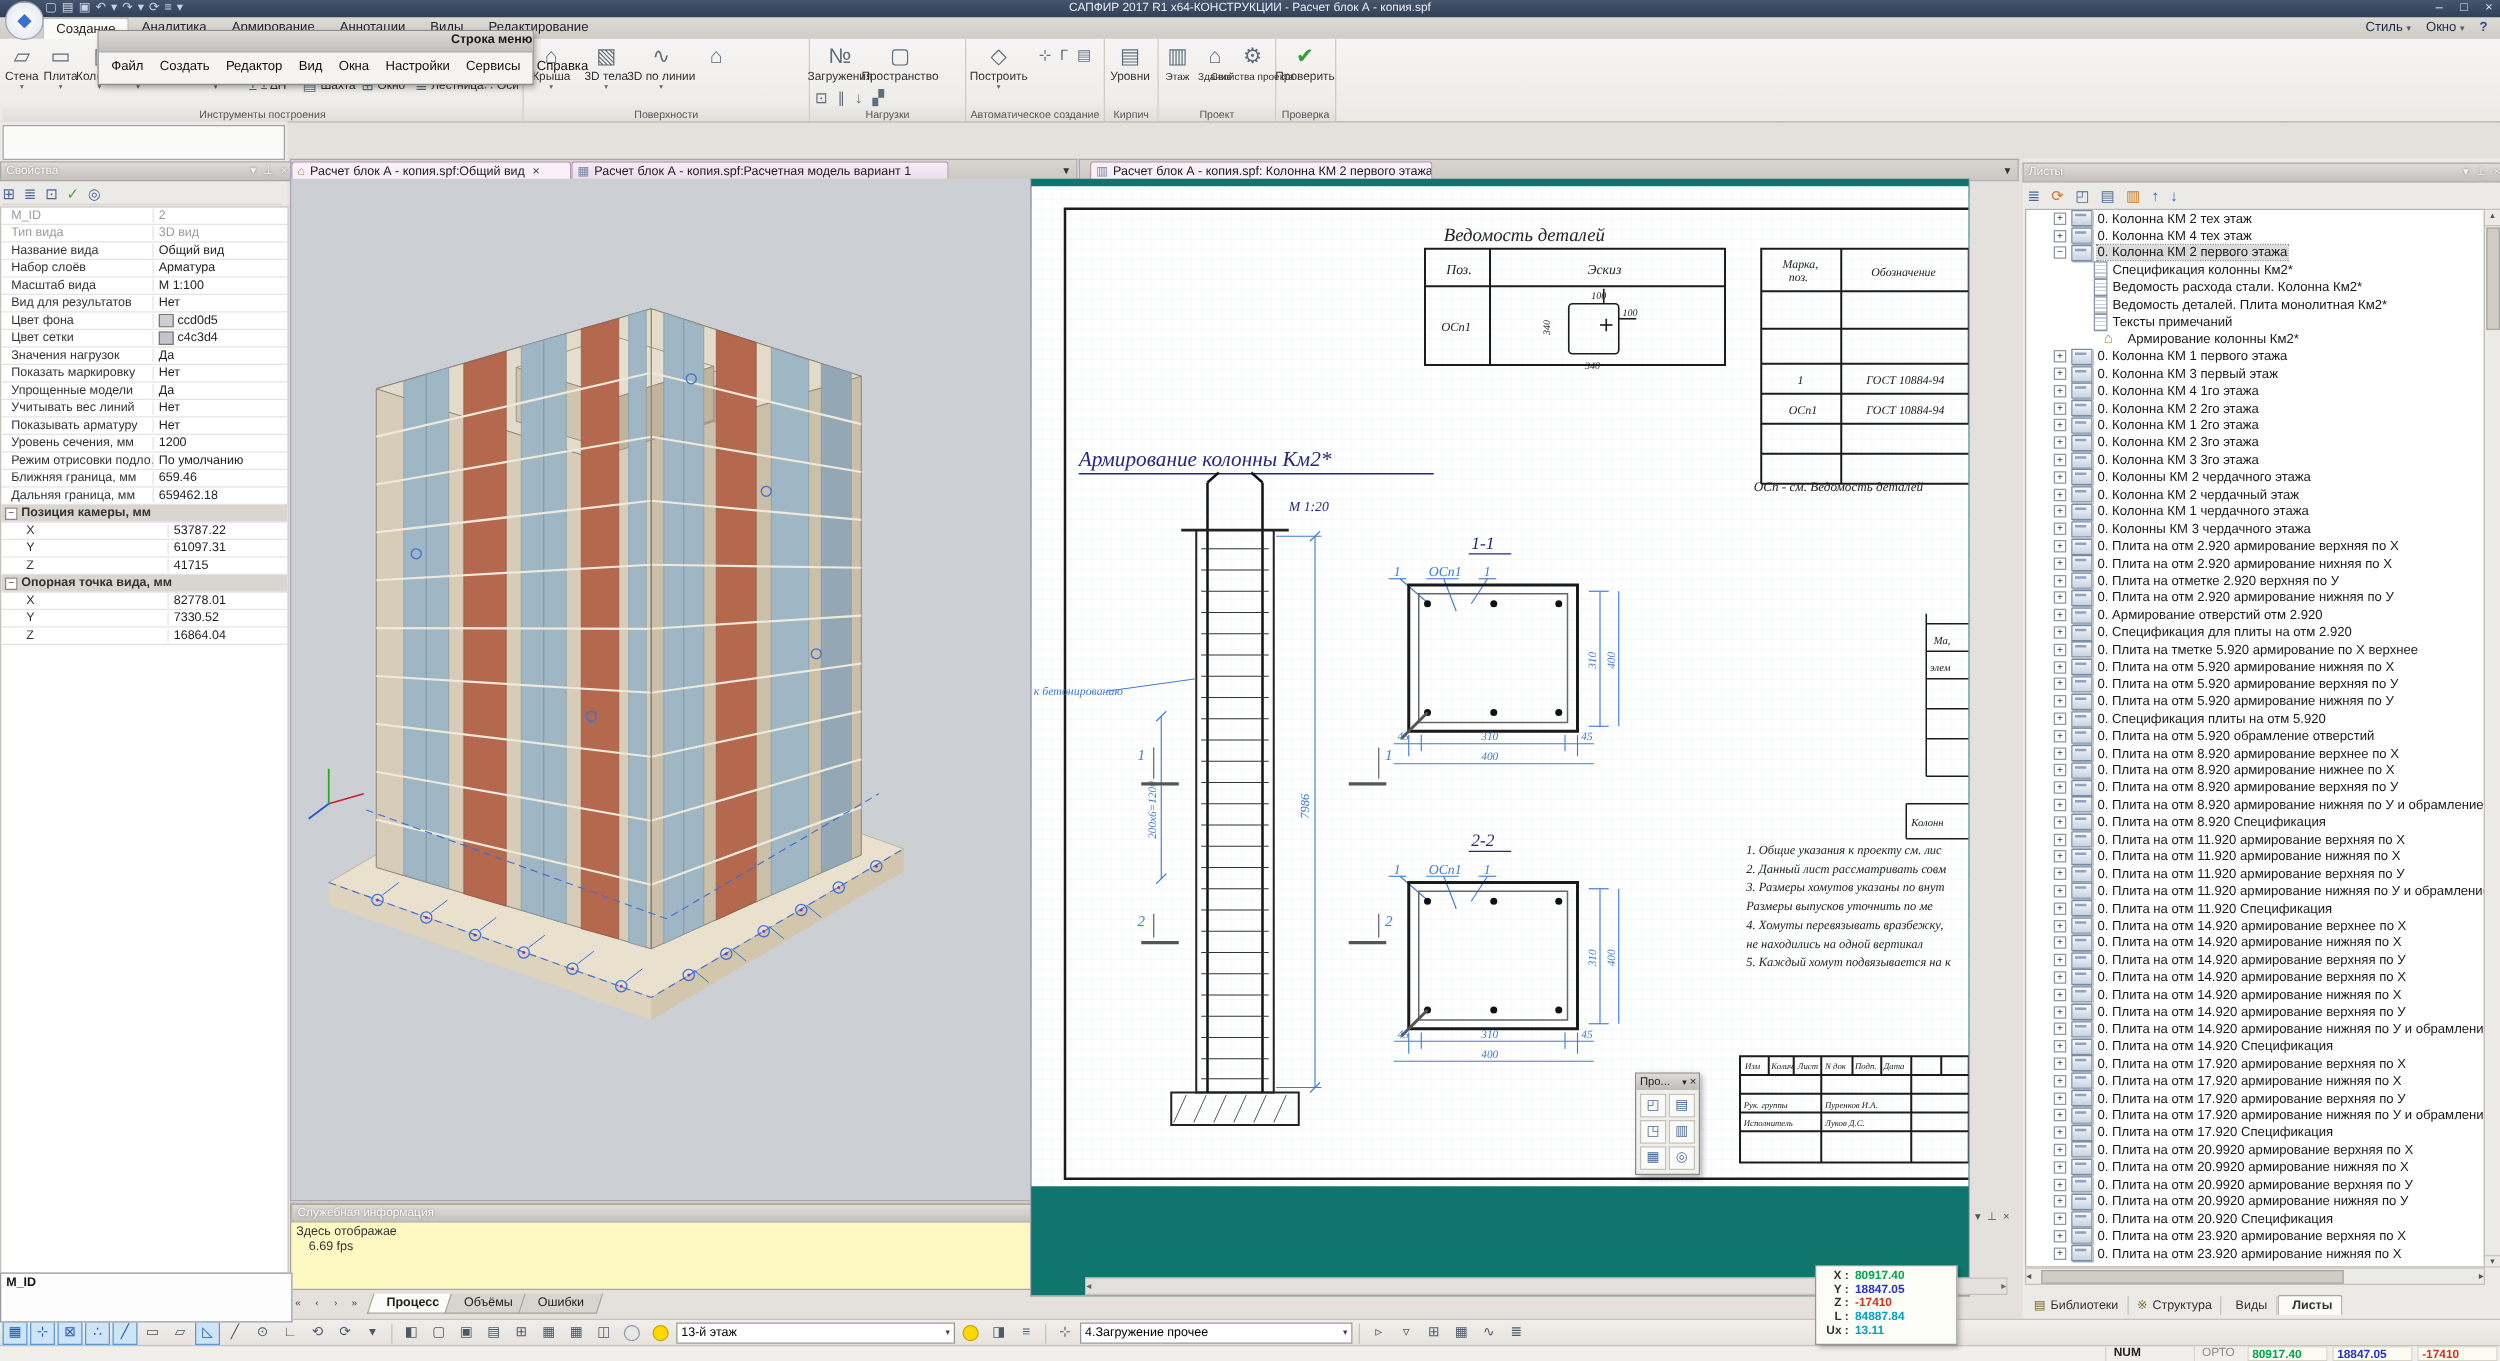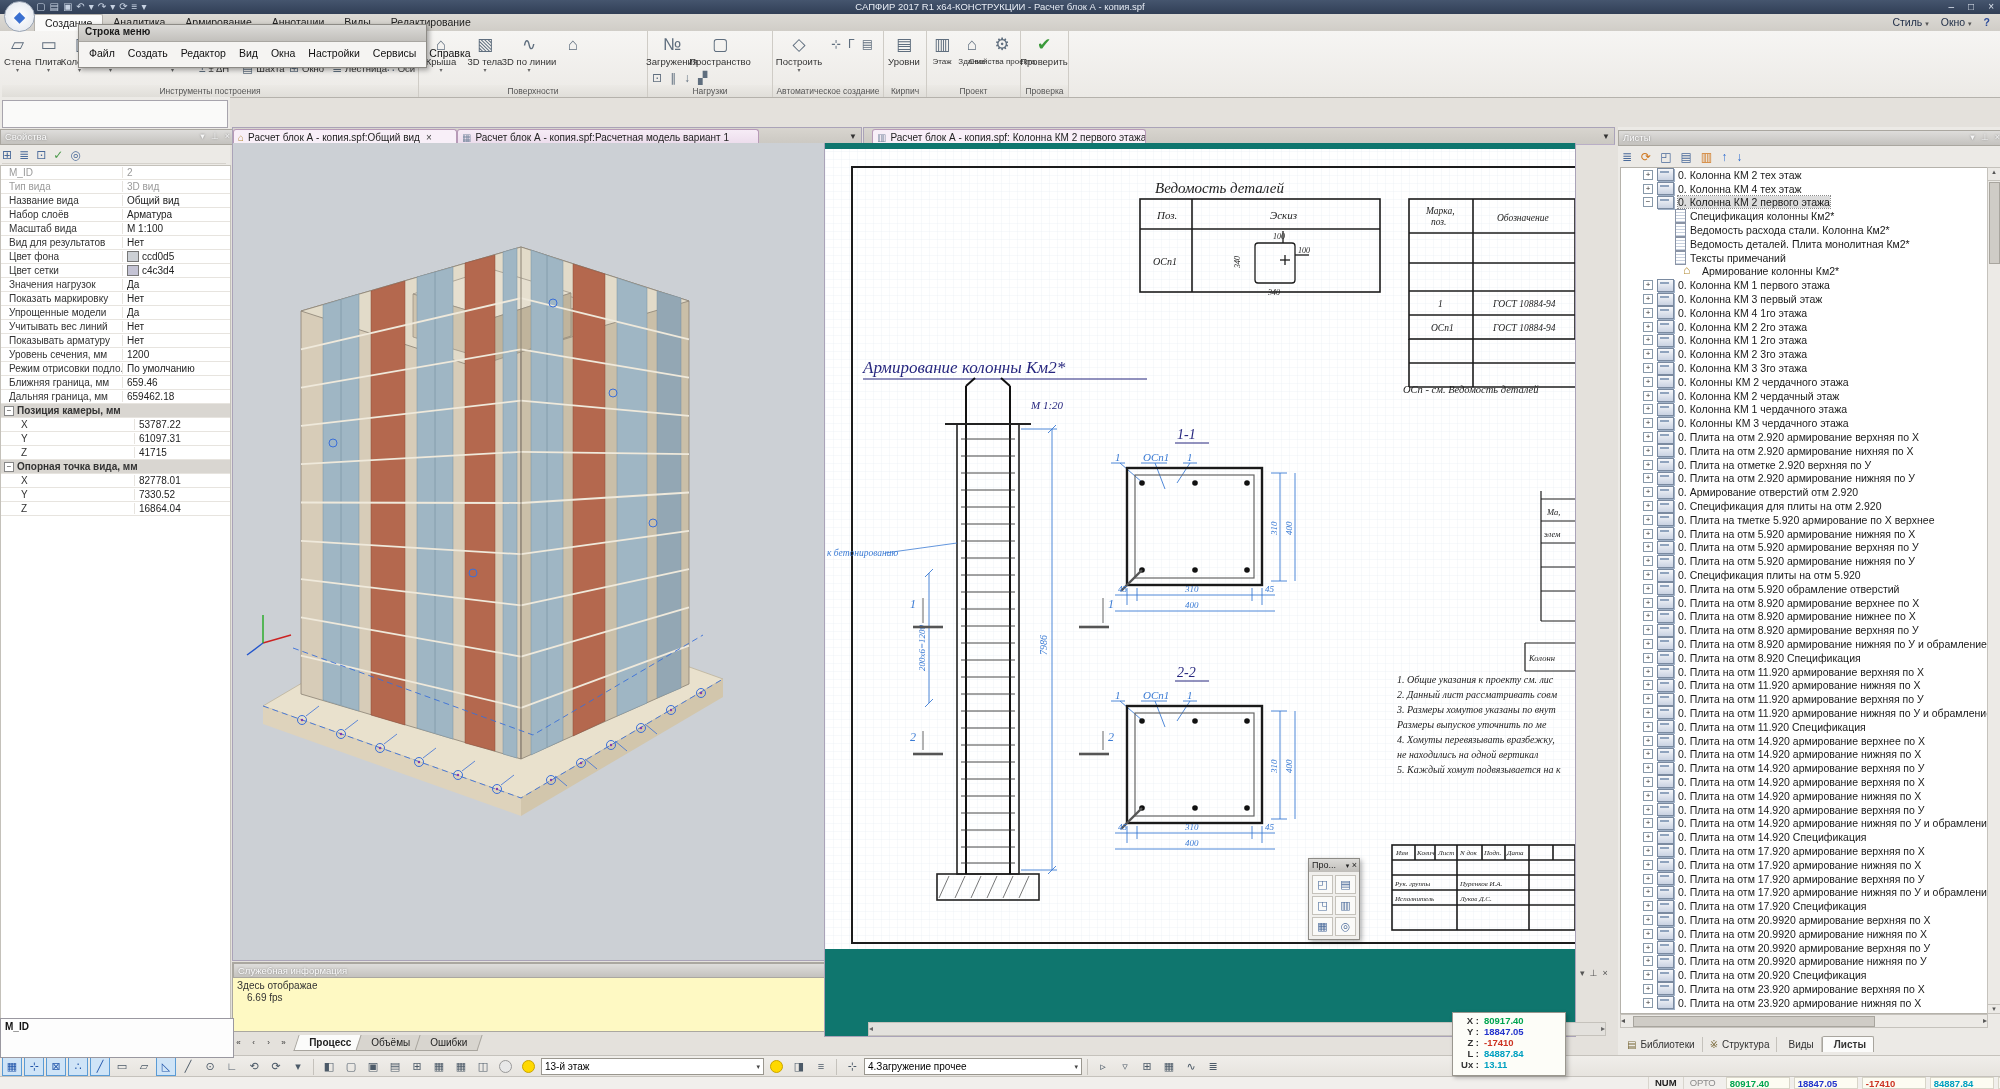--- a/index.html
+++ b/index.html
@@ -75,21 +75,21 @@
   
   #pane3d-tabs{left:232px;top:127px;width:628px;}
   #viewport3d{left:232px;top:143px;width:628px;height:817px;background:#ccd0d5;border:1px solid #aaa3b8;border-top:none;}
   #service-panel{left:232px;top:962px;width:628px;height:68px;background:#fef9c3;border:1px solid #aaa7a0;}
   #service-header{left:0;top:0;width:626px;height:13px;}
   #service-text{left:4px;top:17px;font-size:10px;color:#333;width:80px;overflow:hidden;white-space:nowrap;}
   #fps-text{left:14px;top:29px;font-size:10px;color:#333;}
   #menu-strip-window{left:78px;top:24px;width:347px;height:42px;background:#f5f4f2;border:1px solid #8d8b86;
                      box-shadow:2px 2px 5px rgba(0,0,0,.35);}
   #menu-strip-title{background:linear-gradient(#dcdbd8,#c2c0bc);height:15px;font-size:10px;font-weight:bold;
-                    color:#1a1a1a;padding:1px 0 0 6px;border-bottom:1px solid #a8a6a1;}
+                    color:#1a1a1a;padding:1px 0 0 6px;border-bottom:1px solid #a8a6a1;text-align:right;}
   #menu-strip-items{display:flex;gap:13px;padding:5px 0 0 10px;font-size:10.5px;color:#111;}
   #nav-tabs-row{left:232px;top:1032px;width:628px;height:22px;display:flex;align-items:center;gap:2px;font-size:10px;}
   .navbtn{width:13px;height:14px;text-align:center;line-height:14px;color:#333;font-size:8px;}
   .btab{padding:2px 12px;border:1px solid #a8a59e;border-top:none;background:#d8d5cf;color:#222;
         transform:skewX(-18deg);margin-left:-6px;}
   .btab span{display:inline-block;transform:skewX(18deg);}
   .btab.active{background:#fbfbfa;font-weight:bold;}
   
   #paneDr-tabs{left:863px;top:127px;width:750px;}
   #viewportDr{left:824px;top:143px;width:750px;height:893px;background:#0f766e;border:1px solid #aaa3b8;border-top:none;overflow:hidden;}
@@ -150,21 +150,21 @@
   .tbtn.on{background:#cfe4f7;border:1px solid #5a9bd5;color:#2255aa;}
   .tsep{width:1px;height:16px;background:#c5c2bc;margin:0 3px;flex:none;}
   .bulb{width:11px;height:11px;border-radius:50%;border:1px solid #999;background:#e8e8e8;margin:0 4px;flex:none;}
   .bulb.on{background:#ffd900;border-color:#caa400;}
   .combo{height:15px;background:#fff;border:1px solid #9a978f;font-size:10px;line-height:15px;padding:0 3px;
          display:flex;justify-content:space-between;flex:none;gap:12px;}
   .combo .dd{font-size:7px;color:#444;}
   #statusbar{left:0;top:1076px;width:2000px;height:13px;background:#f1efec;border-top:1px solid #c5c2bc;font-size:9.5px;}
   #status-hint{position:absolute;left:4px;top:15px;color:#222;}
   #status-right{position:absolute;left:1648px;top:0;display:flex;height:12px;line-height:12px;}
-  .sfield{padding:0 6px;border-left:1px solid #d8d5cd;}
+  .sfield{padding:0 6px;border-left:1px solid #d8d5cd;margin-left:36px;}
   .scell{width:59px;background:#fdfcf2;border:1px solid #d8d5c8;margin-left:4px;padding-left:3px;font-weight:bold;}
   .scell.green{color:#00a550;} .scell.blue{color:#2233cc;} .scell.red{color:#cc3322;} .scell.teal{color:#00a0c0;}
   .scell.plain{color:#222;background:#f7f6ef;width:24px;}
   #mid-box{left:0;top:1018px;width:228px;height:36px;background:#fdfdfd;border:1px solid #9a98a0;
            font-size:10px;font-weight:bold;color:#111;padding:2px 0 0 4px;z-index:20;}
   
   .gost{font-family:"Liberation Serif","DejaVu Serif",serif;font-style:italic;}
 </style>
 </head>
 <body>

